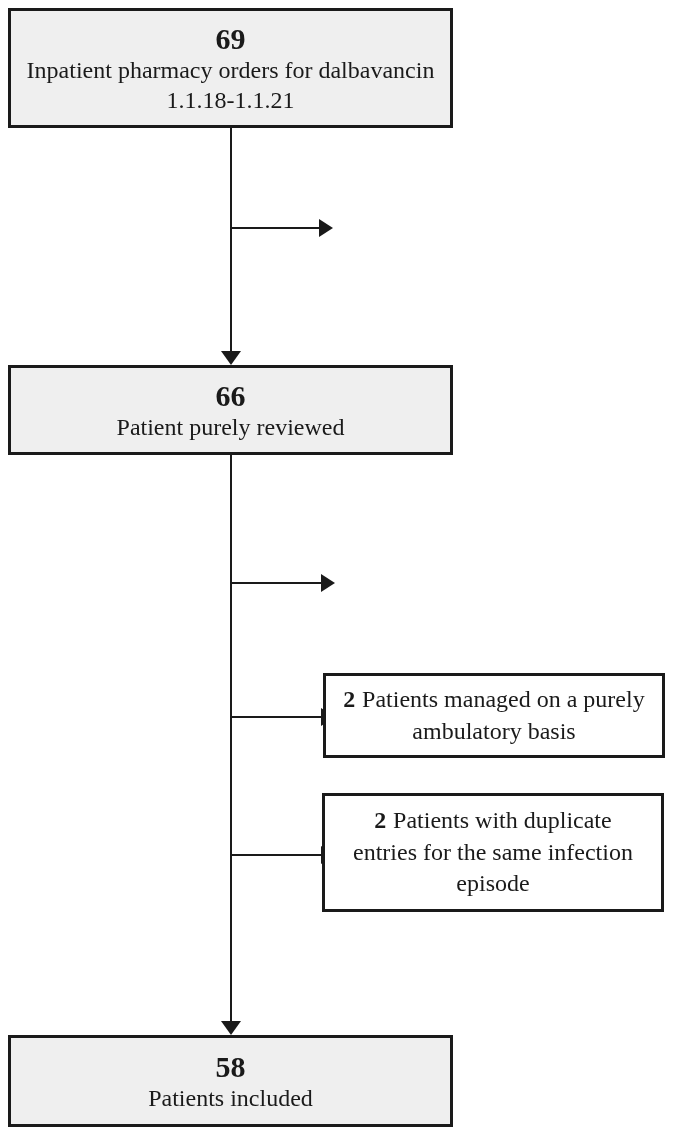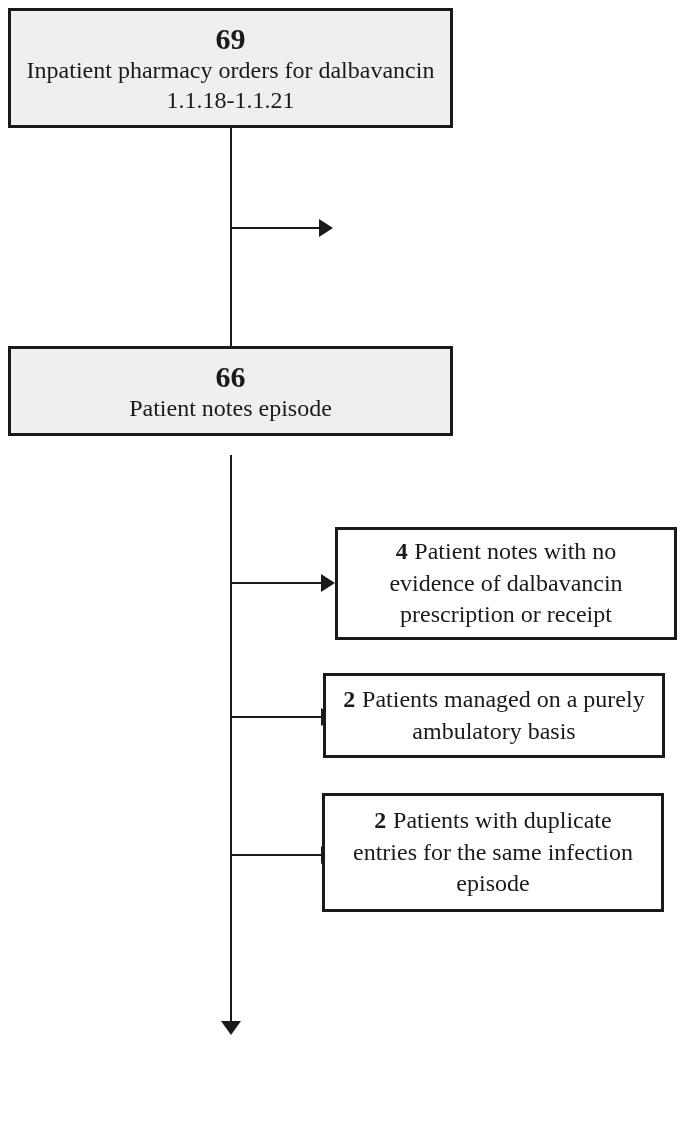--- a/index.html
+++ b/index.html
@@ -90,46 +90,45 @@
     <div class="count">69</div>
     <div class="label">Inpatient pharmacy orders for dalbavancin 1.1.18-1.1.21</div>
   </div>
 
   <div class="vline" style="left:230px;top:128px;height:226px;"></div>
   <div class="arrow-down" style="left:221px;top:351px;"></div>
 
   <div class="hline" style="left:230px;top:227px;width:90px;"></div>
   <div class="arrow-right" style="left:319px;top:219px;"></div>
 
-  <div class="main-box" style="top:346px;height:90px;text-align:center;">
+  <div class="main-box" style="top:365px;height:90px;text-align:center;">
     <div class="count">66</div>
-    <div class="label">Patient notes episode</div>
+    <div class="label">Patient purely reviewed</div>
   </div>
 
   <div class="vline" style="left:230px;top:455px;height:568px;"></div>
   <div class="arrow-down" style="left:221px;top:1021px;"></div>
 
   <div class="hline" style="left:230px;top:582px;width:92px;"></div>
   <div class="arrow-right" style="left:321px;top:574px;"></div>
-  <div class="side-box" style="left:335px;top:527px;width:342px;height:113px;">
-    <div class="side-text">
-      <span class="count-inline">4</span><span>Patient notes with no evidence of dalbavancin prescription or receipt</span>
-    </div>
-  </div>
 
   <div class="hline" style="left:230px;top:716px;width:92px;"></div>
   <div class="arrow-right" style="left:321px;top:708px;"></div>
   <div class="side-box" style="left:323px;top:673px;width:342px;height:85px;text-align:center;">
     <div class="side-text">
       <span class="count-inline">2</span><span>Patients managed on a purely ambulatory basis</span>
     </div>
   </div>
 
   <div class="hline" style="left:230px;top:854px;width:92px;"></div>
   <div class="arrow-right" style="left:321px;top:846px;"></div>
   <div class="side-box" style="left:322px;top:793px;width:342px;height:119px;">
     <div class="side-text">
       <span class="count-inline">2</span><span>Patients with duplicate entries for the same infection episode</span>
     </div>
   </div>
 
+  <div class="main-box" style="top:1035px;height:92px;">
+    <div class="count">58</div>
+    <div class="label">Patients included</div>
+  </div>
 
 </div>
 
 </body></html>

